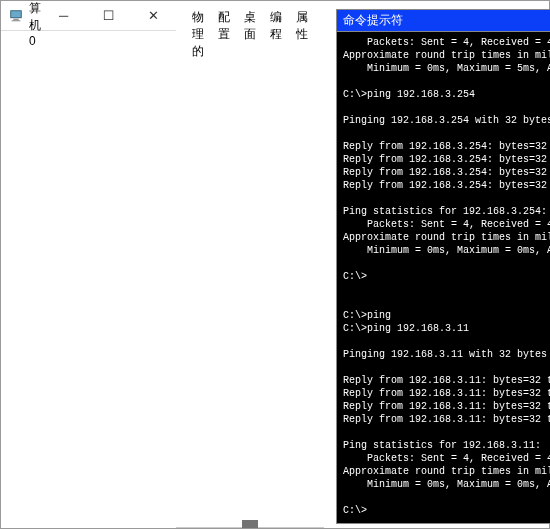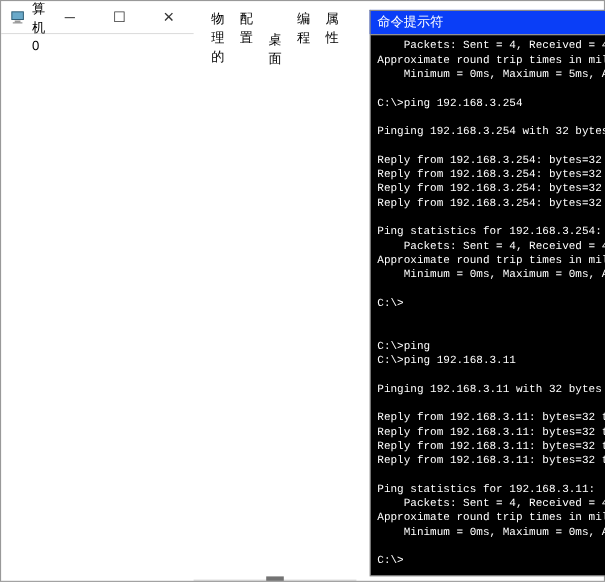--- a/index.html
+++ b/index.html
@@ -5,21 +5,21 @@
 * { box-sizing: border-box; margin: 0; padding: 0; }
 body { font-family: "Microsoft YaHei", sans-serif; font-size: 12px; background: #fff; width: 550px; height: 529px; overflow: hidden; }
 .window { width: 550px; height: 529px; border: 1px solid #999; display: flex; background: #fff; }
 .titlebar { height: 30px; display: flex; align-items: center; padding: 0 0 0 8px; border-bottom: 1px solid #ddd; }
 .titlebar-icon { width: 14px; height: 14px; margin-right: 6px; }
 .titlebar-title { flex: 1; font-size: 12px; }
 .titlebar-btns { display: flex; }
 .titlebar-btn { width: 45px; height: 29px; display: flex; align-items: center; justify-content: center; font-size: 13px; color: #333; cursor: pointer; font-family: Arial; }
 .tabs { padding: 6px 14px 0 14px; display: flex; gap: 10px; border-bottom: 1px solid #ccc; }
 .tab { padding: 2px 2px 4px 2px; font-size: 12px; cursor: pointer; }
-.tab.active { border-bottom: 4px solid #737373; margin-bottom: -1px; margin-top: 19px; }
+.tab.active { border-bottom: 8px solid #737373; margin-bottom: -1px; }
 .content { flex: 1; padding: 8px 12px 4px 12px; display: flex; flex-direction: column; min-height: 0; }
 .term-header { background: #0a3ef7; color: #fff; font-size: 12px; padding: 2px 6px; display: flex; align-items: center; border: 1px solid #888; border-bottom: none; }
 .term-header-title { flex: 1; }
 .term-header-x { background: #c8c8c8; color: #333; padding: 0 5px; border: 1px solid #666; font-size: 11px; cursor: pointer; font-family: Arial; }
 .term-wrap { flex: 1; border: 1px solid #888; display: flex; min-height: 0; }
 .terminal { flex: 1; background: #000; color: #fff; font-family: "Courier New", monospace; font-size: 10px; line-height: 13px; padding: 4px 6px; overflow-y: auto; white-space: pre; }
 .scrollbar { width: 16px; background: #f0f0f0; border-left: 1px solid #ccc; position: relative; }
 .scrollbar-thumb { position: absolute; left: 2px; right: 2px; top: 70%; height: 28%; background: #c0c0c0; border: 1px solid #999; }
 .footer { padding: 6px 14px; display: flex; align-items: center; gap: 4px; margin-top: 32px; }
 .chk { width: 12px; height: 12px; border: 1px solid #666; background: #fff; cursor: pointer; }

